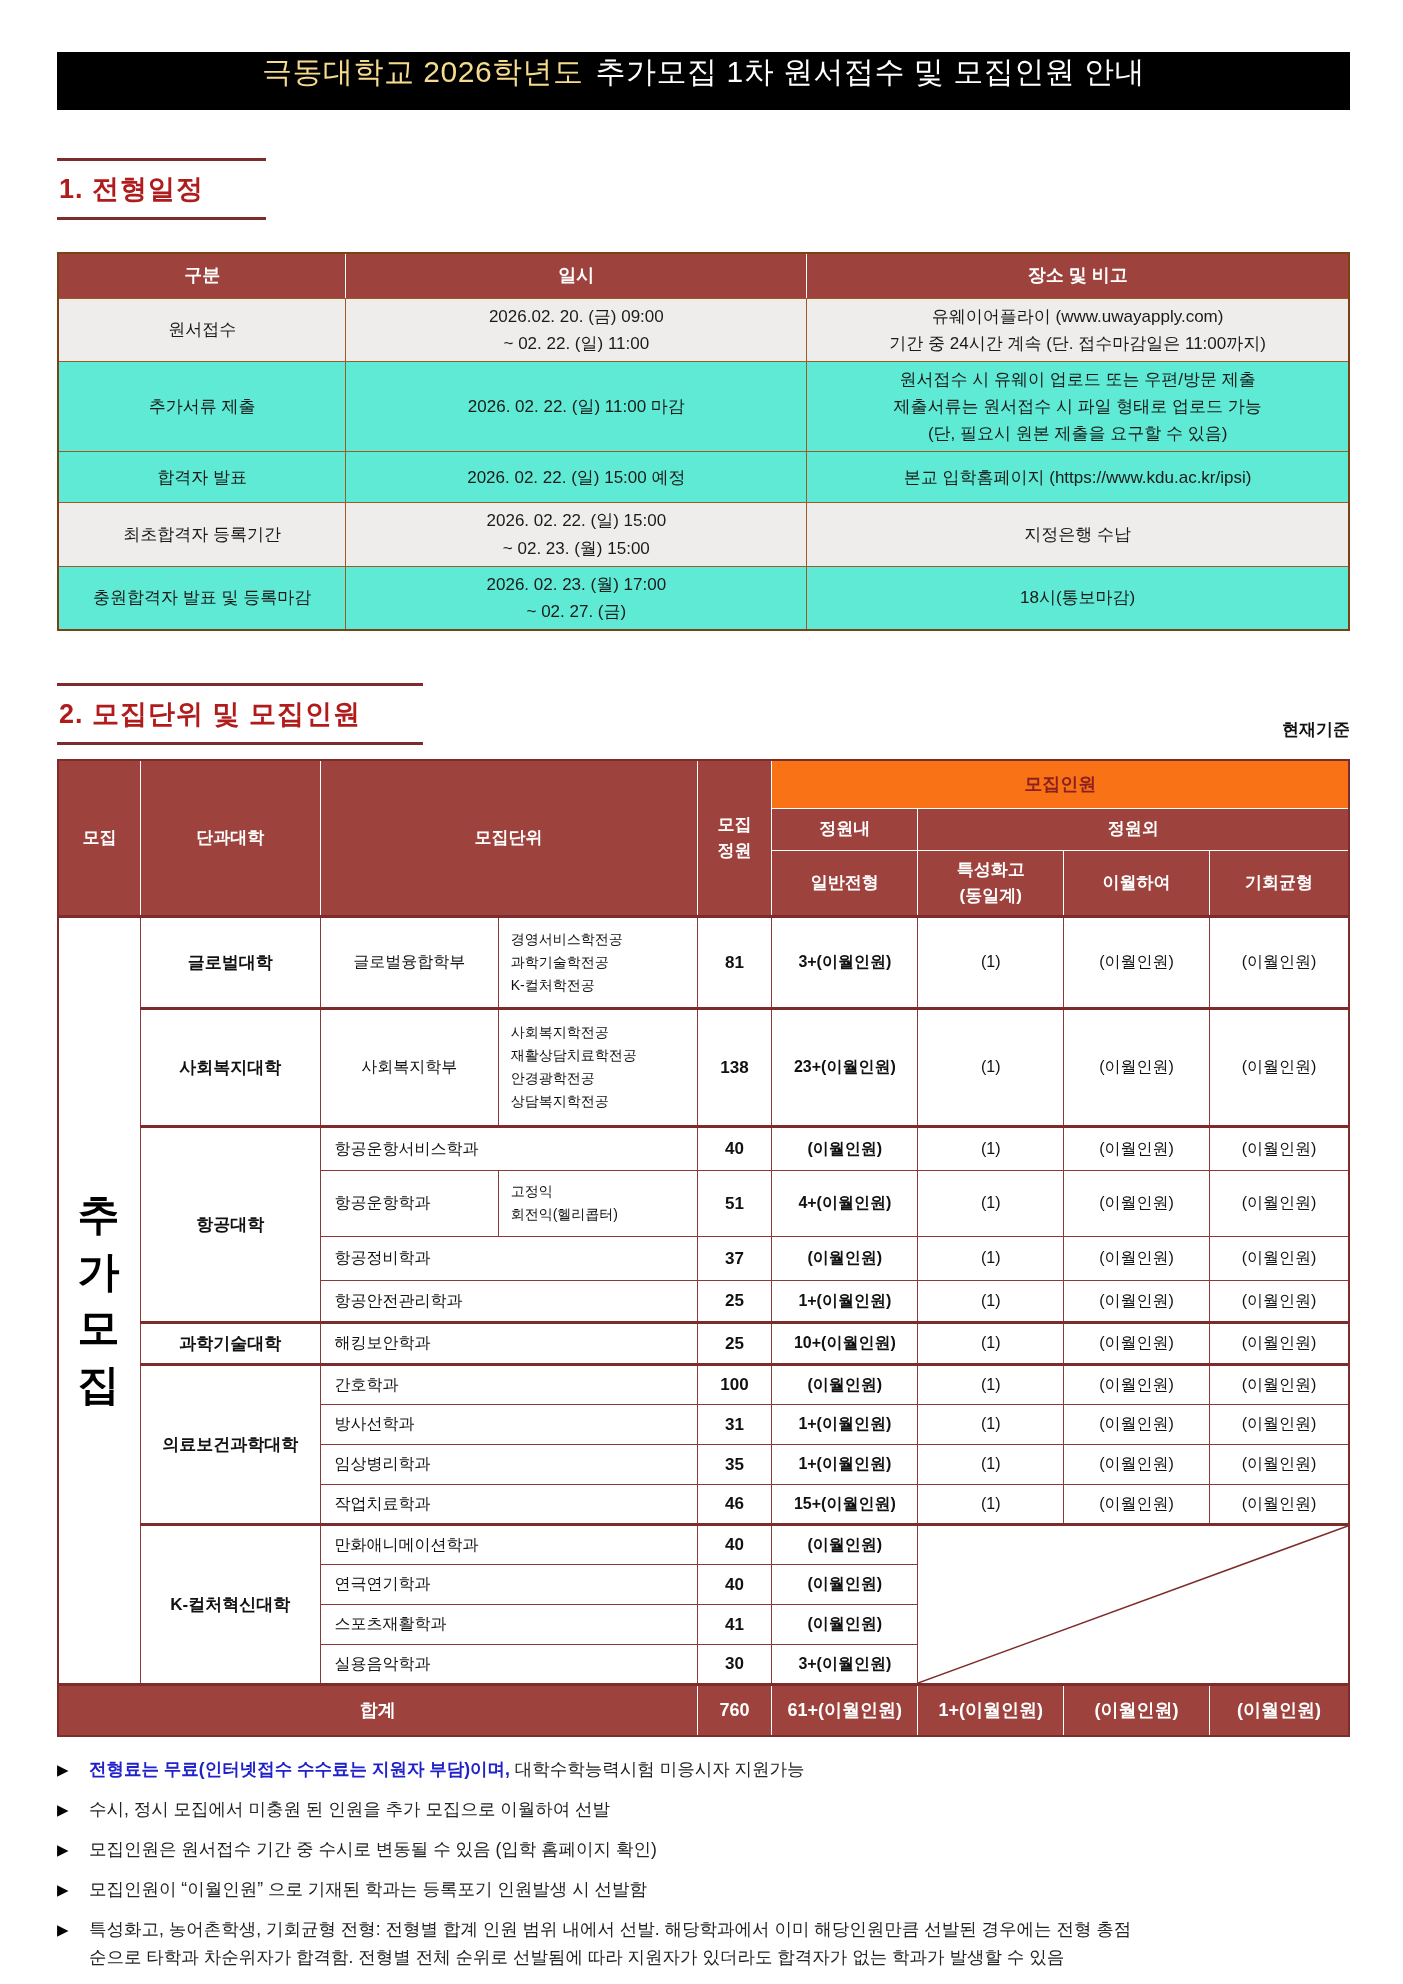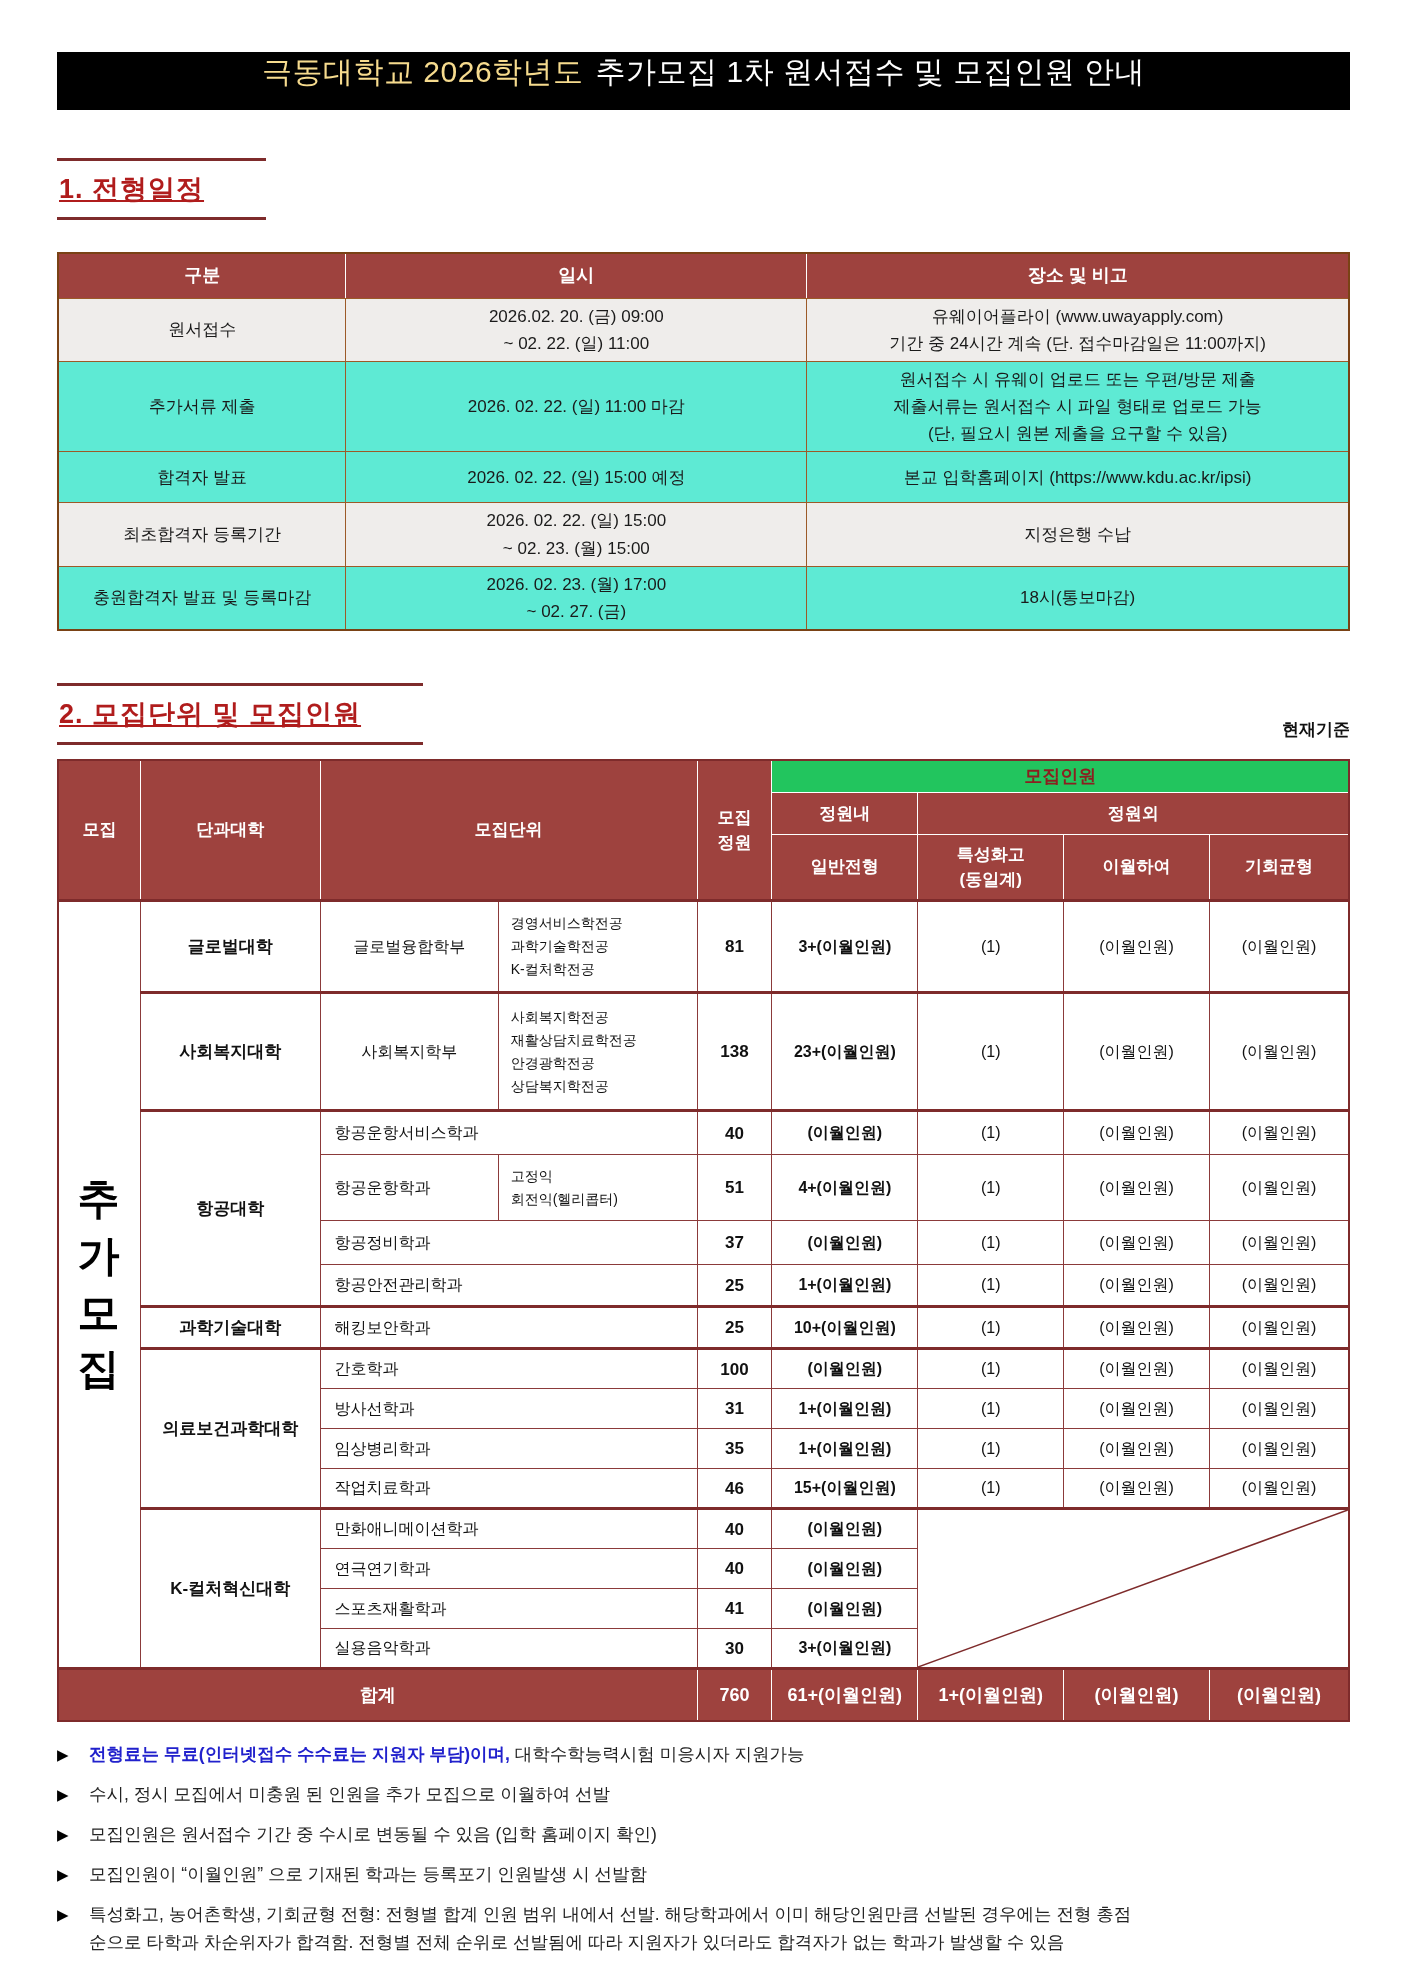--- a/index.html
+++ b/index.html
@@ -35,21 +35,20 @@
   .sec-head-wrap { margin-top:48px; }
   .sec-head {
     display:inline-block;
     border-top:3px solid #7E2B2B;
     border-bottom:3px solid #7E2B2B;
     padding:10px 62px 10px 2px;
     color:#B01C1C;
     font-size:27px;
     font-weight:bold;
     letter-spacing:1px;
-    text-decoration:underline;
   }
   .sec2-row {
     margin-top:52px;
     display:flex;
     justify-content:space-between;
     align-items:flex-end;
     gap:36px;
   }
   .now-note {
     font-size:17px;
@@ -94,24 +93,24 @@
     font-size:17px;
     font-weight:bold;
     border:1px solid #ffffff;
     vertical-align:middle;
     text-align:center;
     white-space:pre-line;
     line-height:1.5;
     padding:2px 4px;
   }
   .t2 th.orange {
-    background:#22c55e;
+    background:#f97316;
     color:#8B2020;
     font-size:18px;
-    height:32px;
+    height:48px;
   }
   .t2 tr.hr2 th { height:42px; }
   .t2 tr.hr3 th { height:66px; }
   .t2 td {
     border:1px solid #8B3A3A;
     font-size:16px;
     color:#111;
     text-align:center;
     vertical-align:middle;
     padding:4px 6px;

